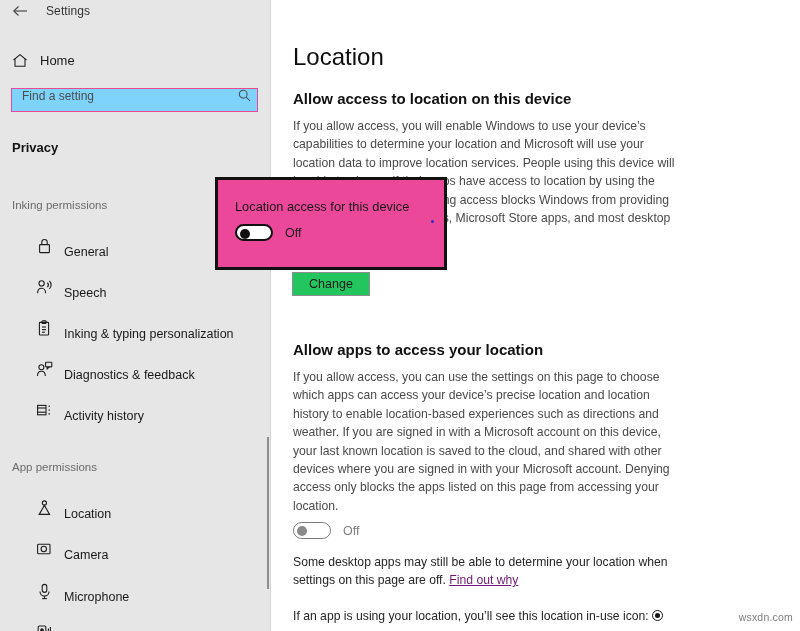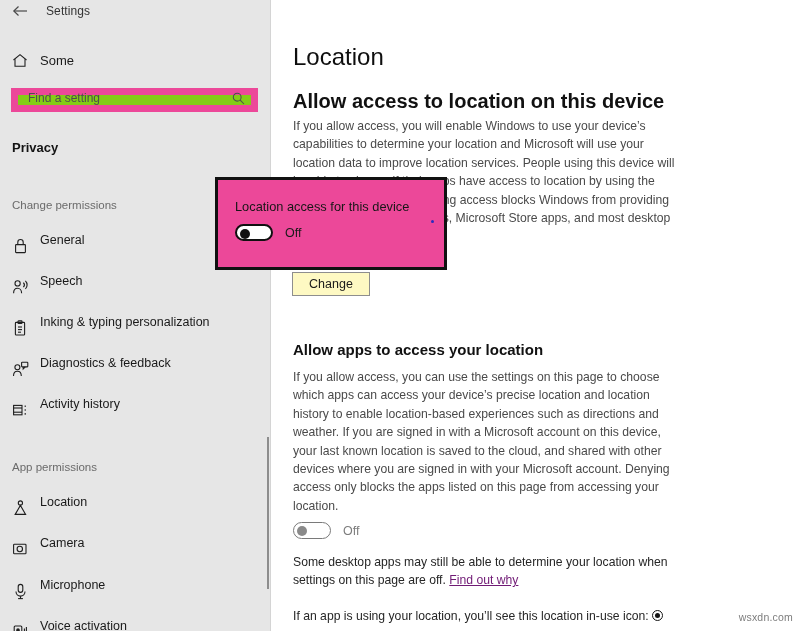--- a/index.html
+++ b/index.html
@@ -48,23 +48,23 @@
     width: 271px; height: 28px;
     display: flex; align-items: center;
   }
   .nav-home .ico { width: 40px; display:flex; justify-content:center; align-items:center; color:#1f1f1f;}
   .nav-home .lbl { font-size: 13px; color: #1a1a1a; }
 
   .searchbox {
     position: absolute;
     left: 11px; top: 88px;
     width: 247px; height: 24px;
-    background: #84cc16;
-    border: 7px solid #ec4899;
-    display: flex; align-items: flex-end;
+    background: #7dd3fc;
+    border: 1px solid #ec4899;
+    display: flex; align-items: flex-start;
   }
   .searchbox input {
     flex: 1;
     border: none; outline: none; background: transparent;
     font-family: "Liberation Sans", sans-serif;
     font-size: 12px;
     color: #3b3b3b;
     padding-left: 10px;
   }
   .searchbox input::placeholder { color: #4d4d4d; opacity: 1; }
@@ -81,21 +81,21 @@
     position: absolute;
     left: 12px;
     font-size: 11.5px;
     color: #6b6b6b;
   }
 
   .nav-item {
     position: absolute;
     left: 0;
     width: 258px; height: 26px;
-    display: flex; align-items: flex-start;
+    display: flex; align-items: flex-end; padding-left: 24px;
   }
   .nav-item .ico {
     width: 40px; height: 26px;
     display: flex; align-items: center; justify-content: center;
     color: #1f1f1f;
   }
   .nav-item .lbl { font-size: 12.5px; color: #191919; }
 
   .side-scrollbar {
     position: absolute;
@@ -121,38 +121,38 @@
   .page-title {
     position: absolute;
     left: 22px; top: 43px;
     font-size: 24px;
     color: #0e0e0e;
     font-weight: normal;
   }
   .h2 {
     position: absolute;
     left: 22px;
-    font-size: 20px;
+    font-size: 15px;
     font-weight: bold;
     color: #111111;
   }
   .para {
     position: absolute;
     left: 22px;
     width: 384px;
     font-size: 12.2px;
     line-height: 18.4px;
     color: #4a4a4a;
   }
   .para.dark { color: #262626; }
   .link { color: #701a75; }
 
   .btn {
     position: absolute;
-    background: #fef9c3;
+    background: #22c55e;
     border: 1px solid #8e8e8e;
     font-family: "Liberation Sans", sans-serif;
     font-size: 12.5px;
     color: #1a1a1a;
     text-align: center;
     cursor: default;
   }
 
   
   .toggle-row { position: absolute; display: flex; align-items: center; }
@@ -250,36 +250,36 @@
       <div class="app-title">Settings</div>
     </div>
 
     <div class="nav-home">
       <span class="ico">
         <svg width="16" height="15" viewBox="0 0 16 15" fill="none" stroke="currentColor" stroke-width="1.1">
           <path d="M1.5 7 L8 1.6 L14.5 7"></path>
           <path d="M3 6.3 V13.3 H13 V6.3"></path>
         </svg>
       </span>
-      <span class="lbl">Some</span>
+      <span class="lbl">Home</span>
     </div>
 
     <div class="searchbox">
       <input type="text" placeholder="Find a setting" style="">
       <span class="search-ico">
         <svg width="13" height="13" viewBox="0 0 13 13" fill="none" stroke="currentColor" stroke-width="1.05">
           <circle cx="5.2" cy="5.2" r="3.9"></circle>
           <path d="M8.2 8.2 L12 12"></path>
         </svg>
       </span>
     </div>
 
     <div class="section-title" style="top:140px">Privacy</div>
 
-    <div class="group-label" style="top:199px">Change permissions</div>
+    <div class="group-label" style="top:199px">Inking permissions</div>
 
     <div class="nav-item" style="top:233px">
       <span class="ico">
         <svg width="15" height="16" viewBox="0 0 15 16" fill="none" stroke="currentColor" stroke-width="1.1">
           <rect x="2.6" y="6.6" width="9.8" height="8" rx="0.6"></rect>
           <path d="M4.8 6.6 V4.2 a2.7 2.7 0 0 1 5.4 0 V6.6"></path>
         </svg>
       </span>
       <span class="lbl">General</span>
     </div>

